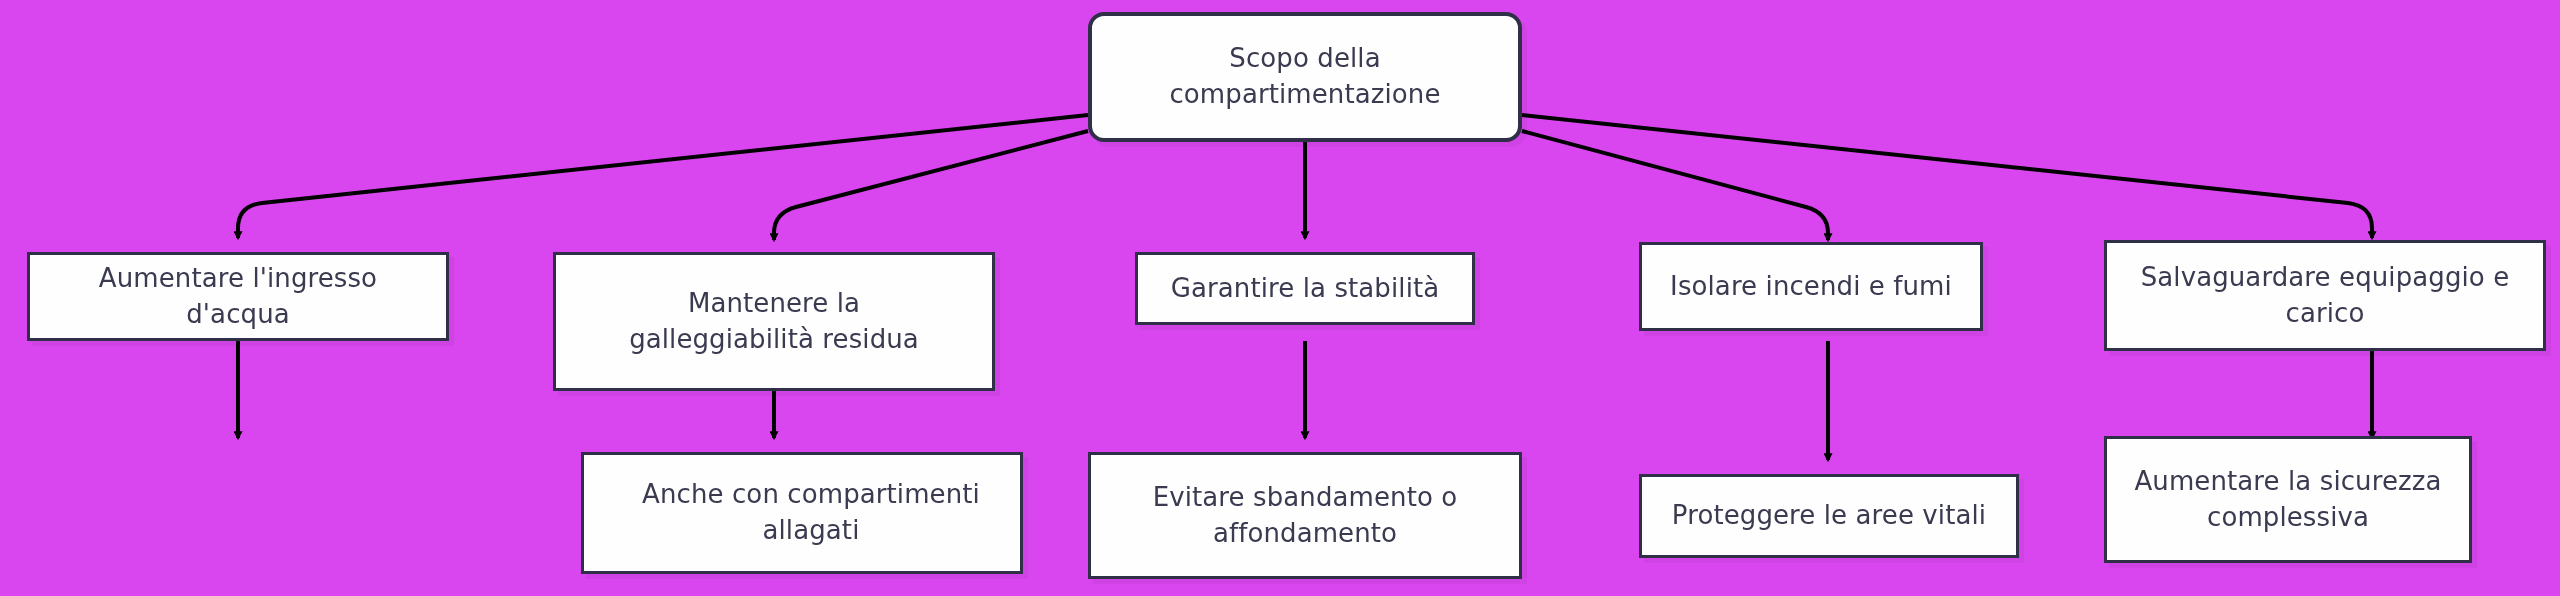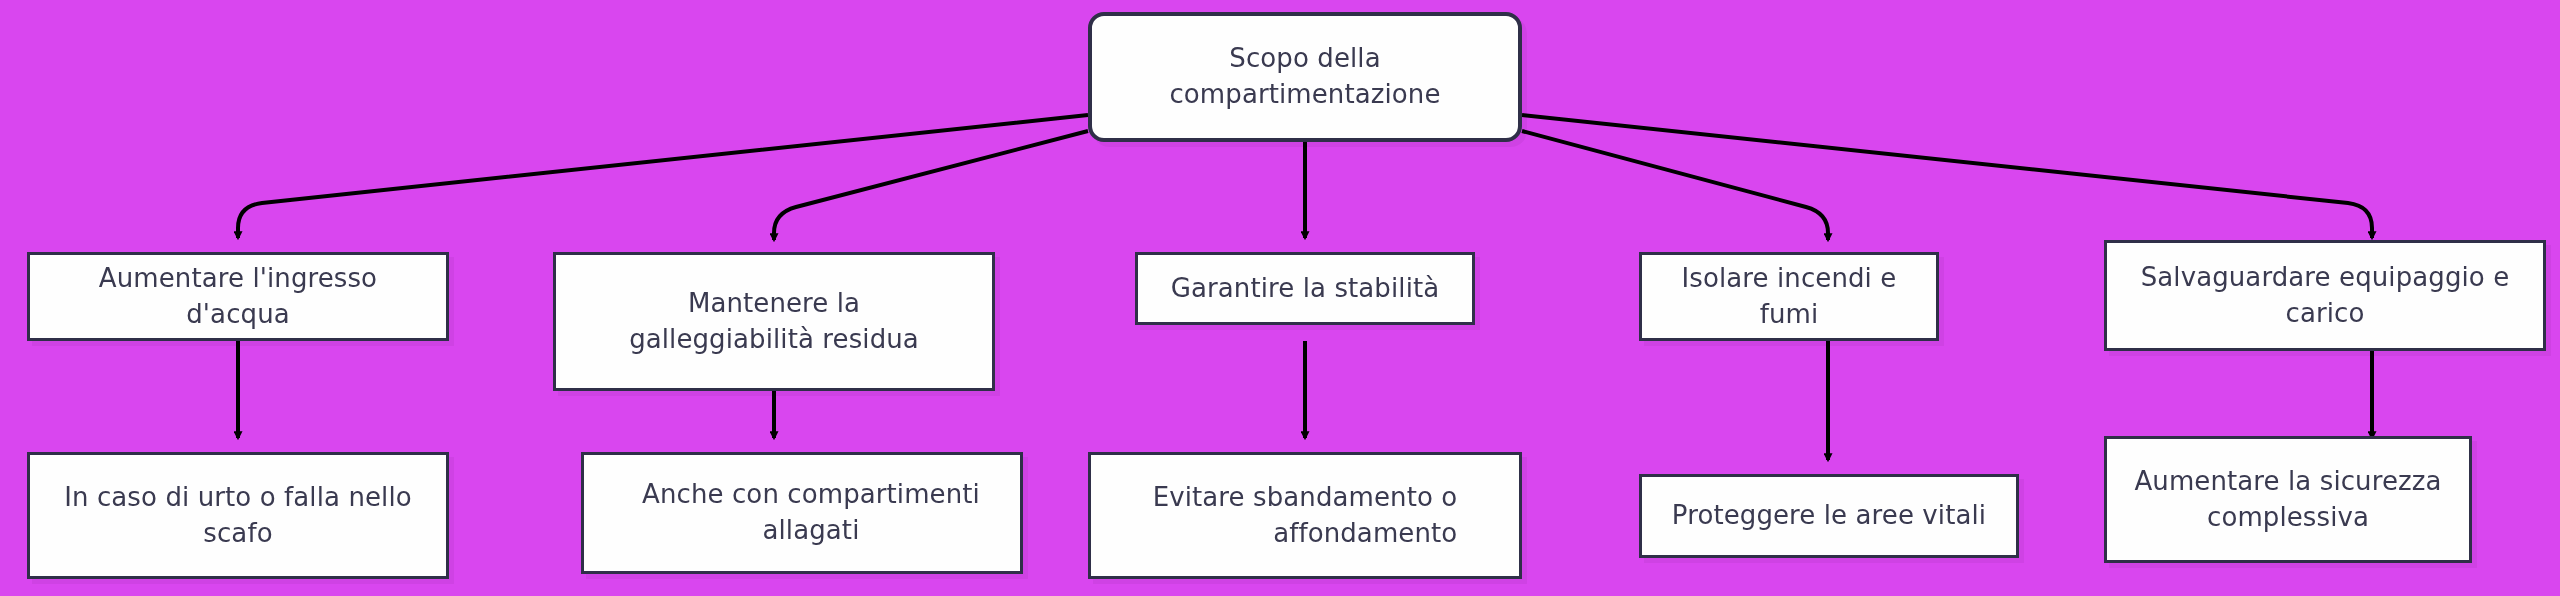--- a/index.html
+++ b/index.html
@@ -92,40 +92,36 @@
 
   <div class="node" style="left:553px; top:252px; width:442px; height:139px;">
     <span class="node-label">Mantenere la
 galleggiabilità residua</span>
   </div>
 
   <div class="node" style="left:1135px; top:252px; width:340px; height:73px;">
     <span class="node-label">Garantire la stabilità</span>
   </div>
 
-  <div class="node" style="left:1639px; top:252px; width:300px; height:89px;">
+  <div class="node" style="left:1639px; top:242px; width:344px; height:89px;">
     <span class="node-label">Isolare incendi e fumi</span>
   </div>
 
   <div class="node" style="left:2104px; top:240px; width:442px; height:111px;">
     <span class="node-label">Salvaguardare equipaggio e
 carico</span>
   </div>
 
-  <div class="node" style="left:27px; top:452px; width:422px; height:127px;">
-    <span class="node-label">In caso di urto o falla nello
-scafo</span>
-  </div>
 
   <div class="node" style="left:581px; top:452px; width:442px; height:122px;padding-left:32px;">
     <span class="node-label">Anche con compartimenti
 allagati</span>
   </div>
 
-  <div class="node" style="left:1088px; top:452px; width:434px; height:127px;text-align:right;">
+  <div class="node" style="left:1088px; top:452px; width:434px; height:127px;">
     <span class="node-label">Evitare sbandamento o
 affondamento</span>
   </div>
 
   <div class="node" style="left:1639px; top:474px; width:380px; height:84px;">
     <span class="node-label">Proteggere le aree vitali</span>
   </div>
 
   <div class="node" style="left:2104px; top:436px; width:368px; height:127px;">
     <span class="node-label">Aumentare la sicurezza

